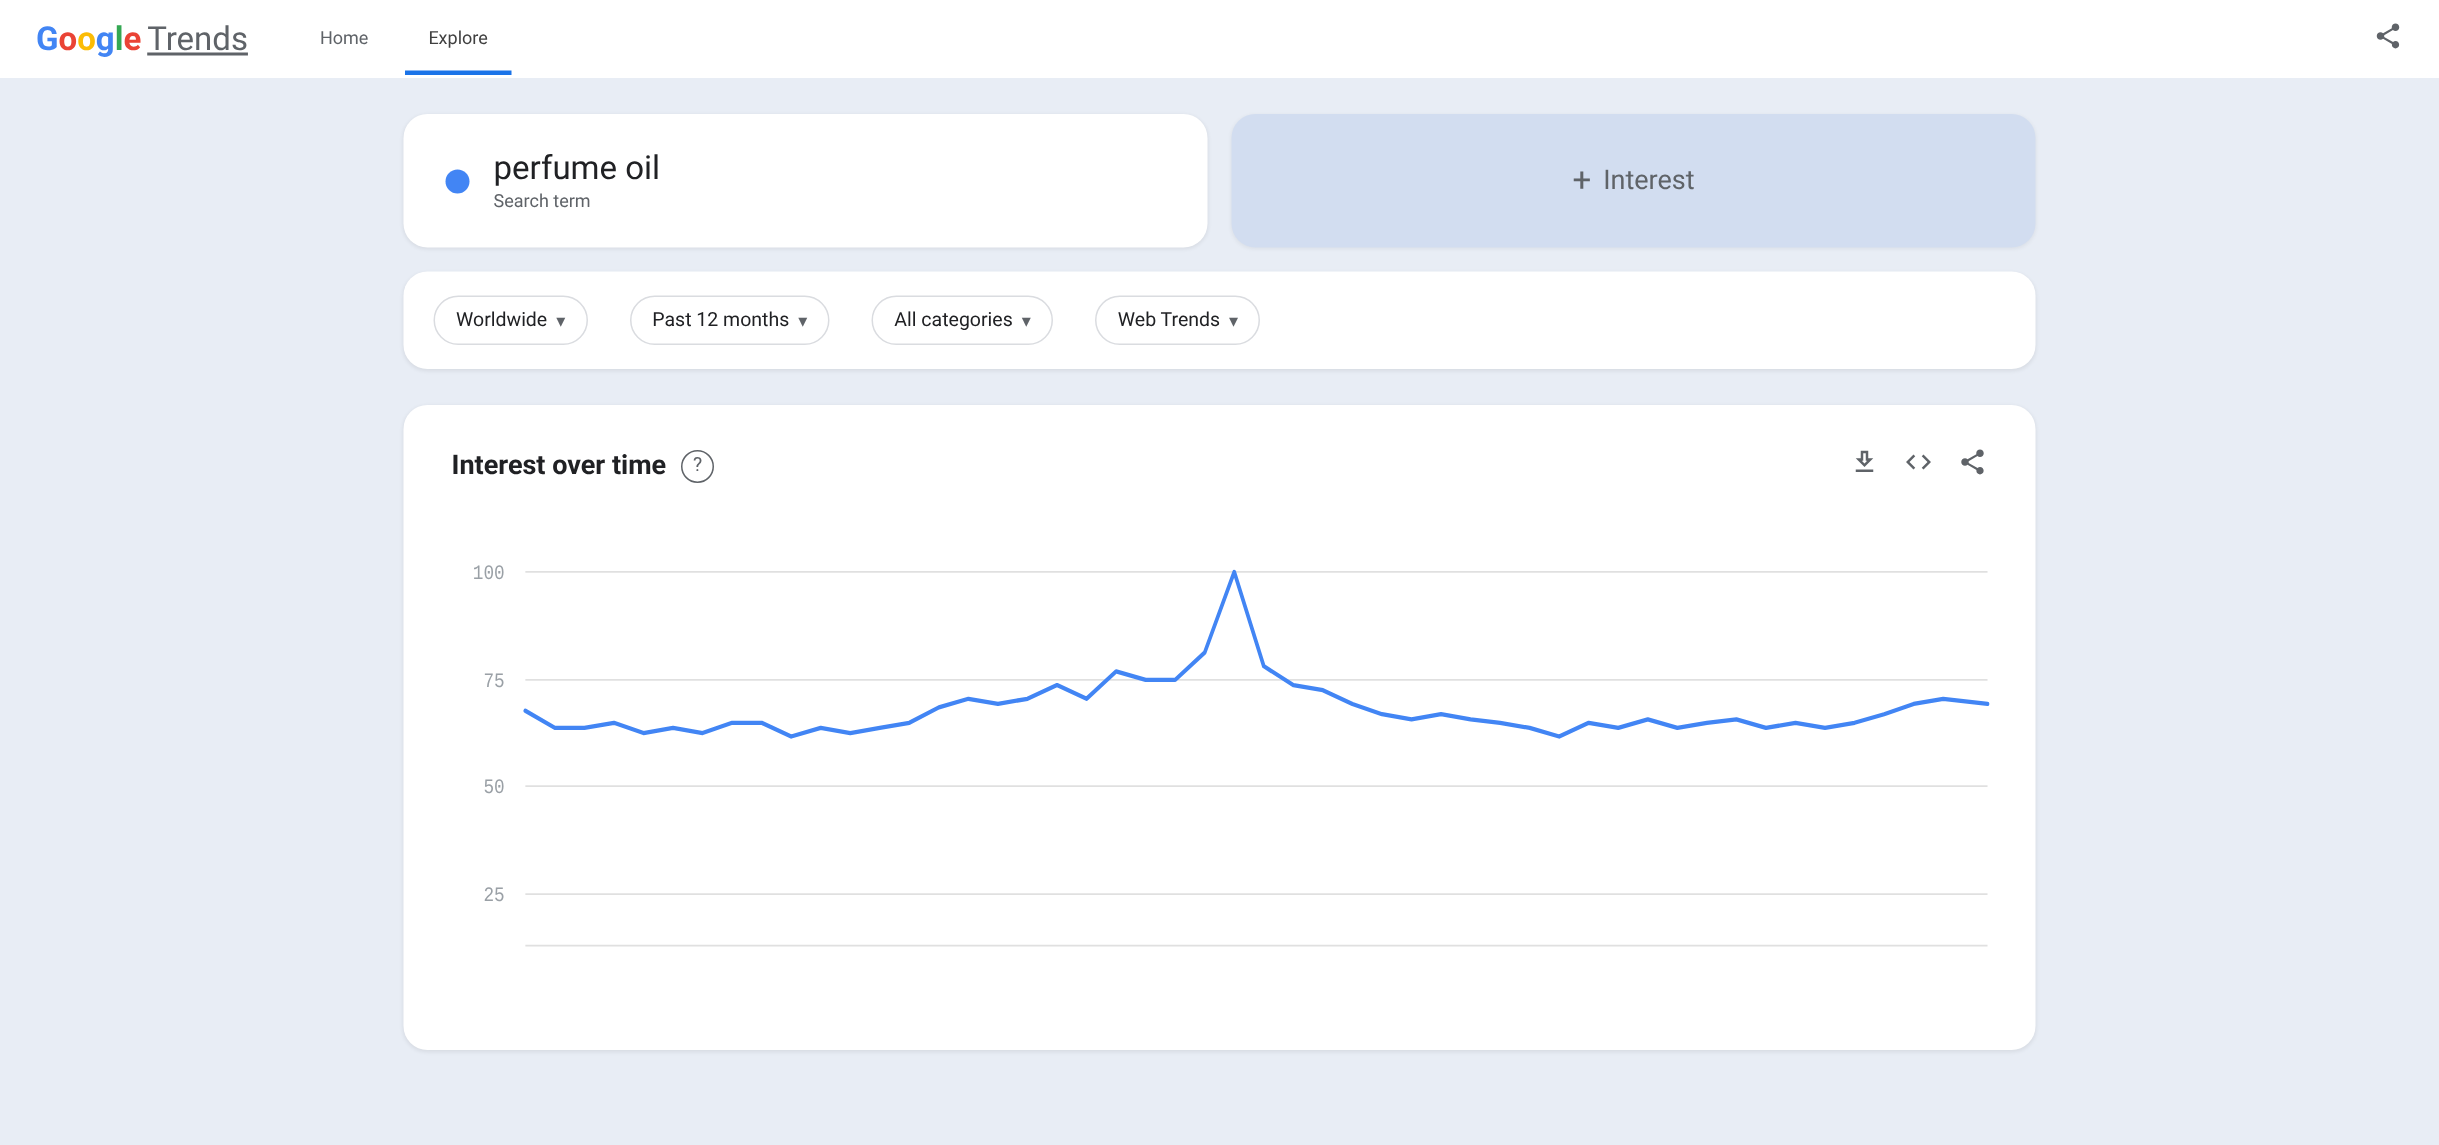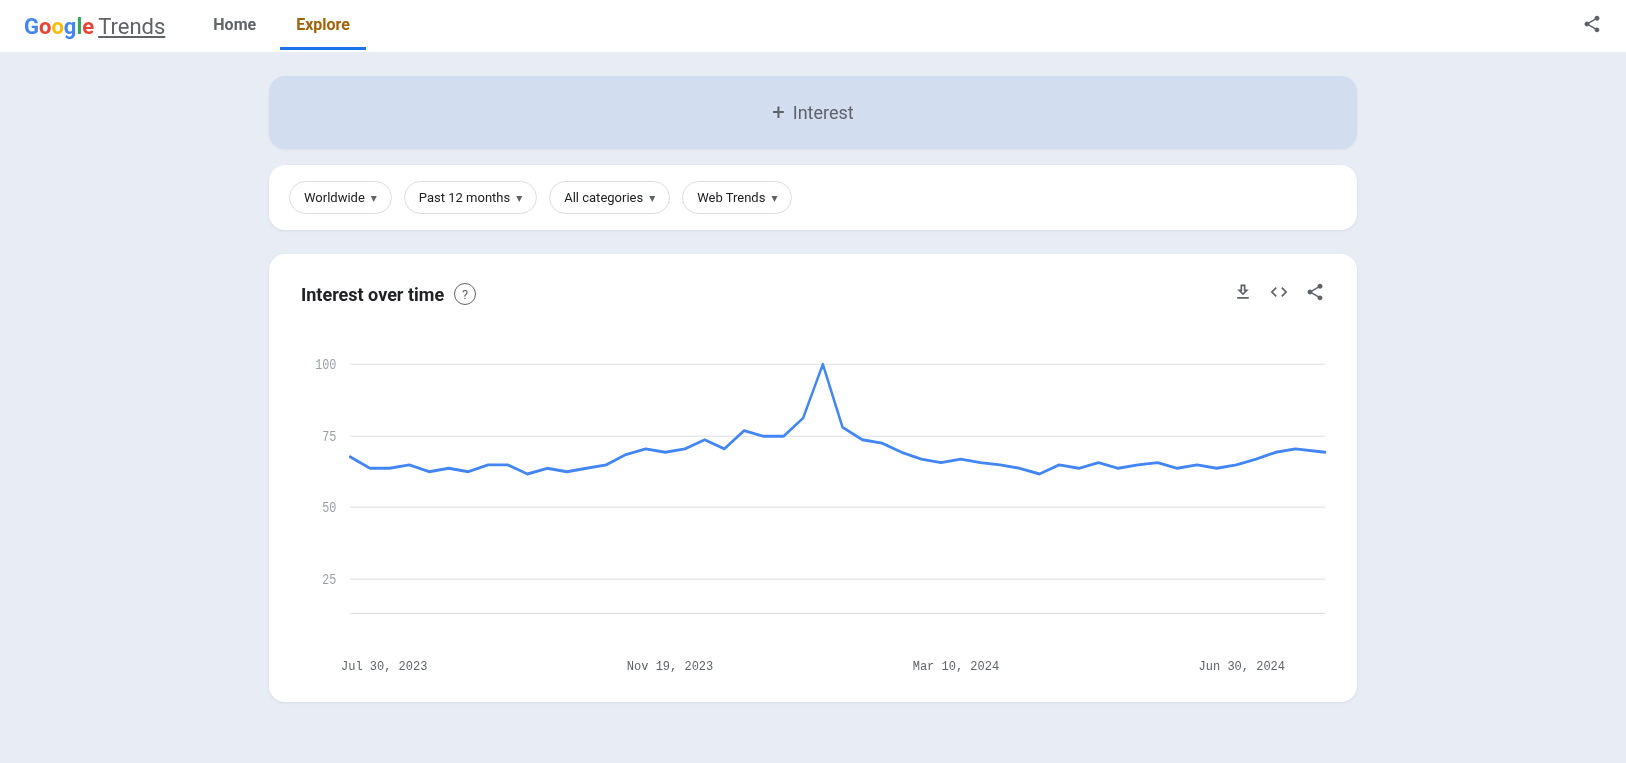--- a/index.html
+++ b/index.html
@@ -43,29 +43,29 @@
       display: flex;
       align-items: center;
       gap: 8px;
       height: 100%;
     }
     .nav-item {
       padding: 0 16px;
       height: 100%;
       display: flex;
       align-items: center;
-      font-size: 16px;
+      font-size: 12px;
       color: #5f6368;
       cursor: pointer;
       text-decoration: none;
       border-bottom: 3px solid transparent;
-      font-weight: 700;
+      font-weight: 400;
     }
     .nav-item.active {
-      color: #a16207;
+      color: #404040;
       border-bottom: 3px solid #1a73e8;
     }
     .header-spacer { flex: 1; }
     .header-share {
       color: #5f6368;
       cursor: pointer;
       font-size: 18px;
     }
     
     .main {
@@ -124,21 +124,21 @@
     .compare-plus {
       font-size: 22px;
       color: #5f6368;
     }
     
     .filters {
       background: #fff;
       border-radius: 16px;
       padding: 16px 20px;
       display: flex;
-      gap: 12px;
+      gap: 28px;
       margin-bottom: 24px;
       box-shadow: 0 1px 3px rgba(0,0,0,0.08);
       margin-top: 16px;
     }
     .filter-btn {
       display: flex;
       align-items: center;
       gap: 6px;
       border: 1px solid #dadce0;
       border-radius: 20px;
@@ -238,20 +238,27 @@
     
     <svg width="20" height="20" viewBox="0 0 24 24" fill="currentColor">
       <path d="M18 16.08c-.76 0-1.44.3-1.96.77L8.91 12.7c.05-.23.09-.46.09-.7s-.04-.47-.09-.7l7.05-4.11c.54.5 1.25.81 2.04.81 1.66 0 3-1.34 3-3s-1.34-3-3-3-3 1.34-3 3c0 .24.04.47.09.7L8.04 9.81C7.5 9.31 6.79 9 6 9c-1.66 0-3 1.34-3 3s1.34 3 3 3c.79 0 1.5-.31 2.04-.81l7.12 4.16c-.05.21-.08.43-.08.65 0 1.61 1.31 2.92 2.92 2.92 1.61 0 2.92-1.31 2.92-2.92s-1.31-2.92-2.92-2.92z"></path>
     </svg>
   </div>
 </header>
 
 <main class="main">
 
   <div class="search-area">
+    <div class="search-box">
+      <div class="search-dot"></div>
+      <div class="search-term-info">
+        <div class="search-term-text">perfume oil</div>
+        <div class="search-term-type">Search term</div>
+      </div>
+    </div>
     <div class="compare-box">
       <span class="compare-plus">+</span>
       <span>Interest</span>
     </div>
   </div>
 
   <div class="filters">
     <button class="filter-btn">
       <span>Worldwide</span>
       <span class="filter-chevron">▾</span>
@@ -363,21 +370,15 @@
             930,121
             950,118
             970,113
             990,107
             1010,104
             1040,107
           "></polyline>
       </svg>
 
       
-      <div class="x-labels">
-        <span>Jul 30, 2023</span>
-        <span>Nov 19, 2023</span>
-        <span>Mar 10, 2024</span>
-        <span>Jun 30, 2024</span>
-      </div>
     </div>
   </div>
 </main>
 
 </body></html>

